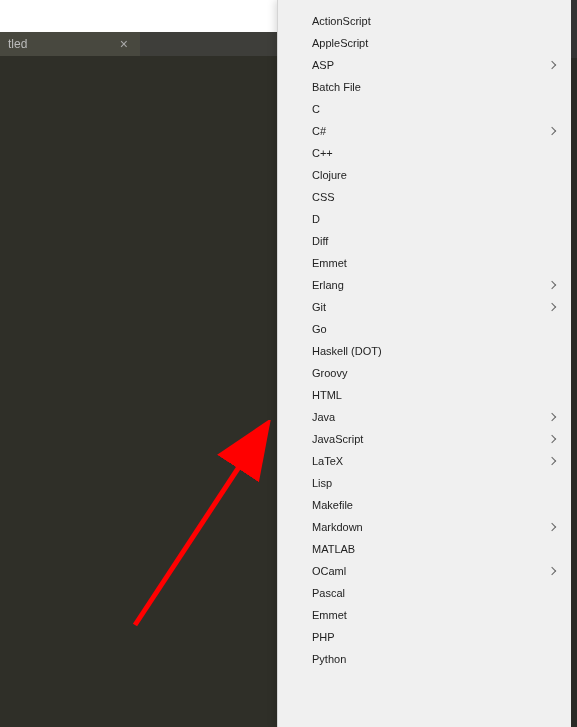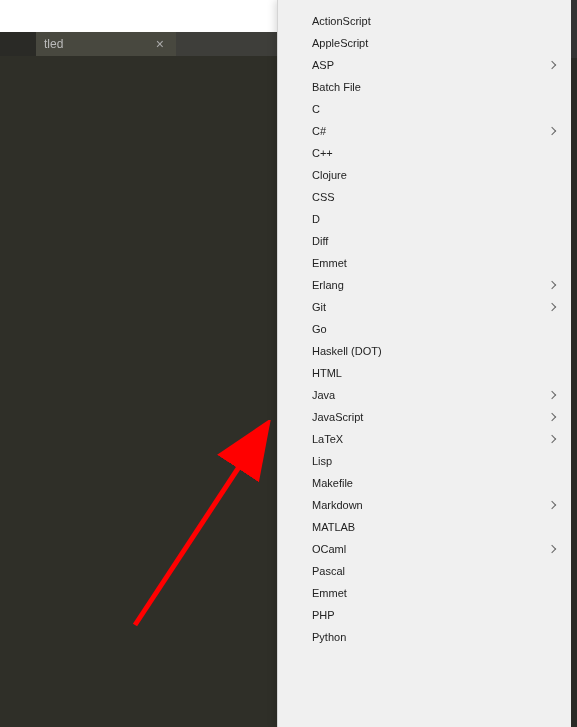--- a/index.html
+++ b/index.html
@@ -34,21 +34,20 @@
     }
     .tab-bar {
       position: absolute;
       top: 32px;
       left: 0;
       width: 277px;
       height: 24px;
       background: #3e3e3a;
       display: flex;
       align-items: center;
-      margin-left: 36px;
     }
     .tab {
       height: 24px;
       padding: 0 8px;
       display: flex;
       align-items: center;
       color: #aaa;
       font-size: 12px;
       background: #48483f;
       position: relative;
@@ -196,20 +195,23 @@
         <span class="menu-item-label">Git</span>
         <span class="chevron"></span>
       </li>
       <li class="menu-item">
         <span class="menu-item-label">Go</span>
       </li>
       <li class="menu-item">
         <span class="menu-item-label">Haskell (DOT)</span>
       </li>
       <li class="menu-item">
+        <span class="menu-item-label">Groovy</span>
+      </li>
+      <li class="menu-item">
         <span class="menu-item-label">HTML</span>
       </li>
       <li class="menu-item">
         <span class="menu-item-label">Java</span>
         <span class="chevron"></span>
       </li>
       <li class="menu-item">
         <span class="menu-item-label">JavaScript</span>
         <span class="chevron"></span>
       </li>

